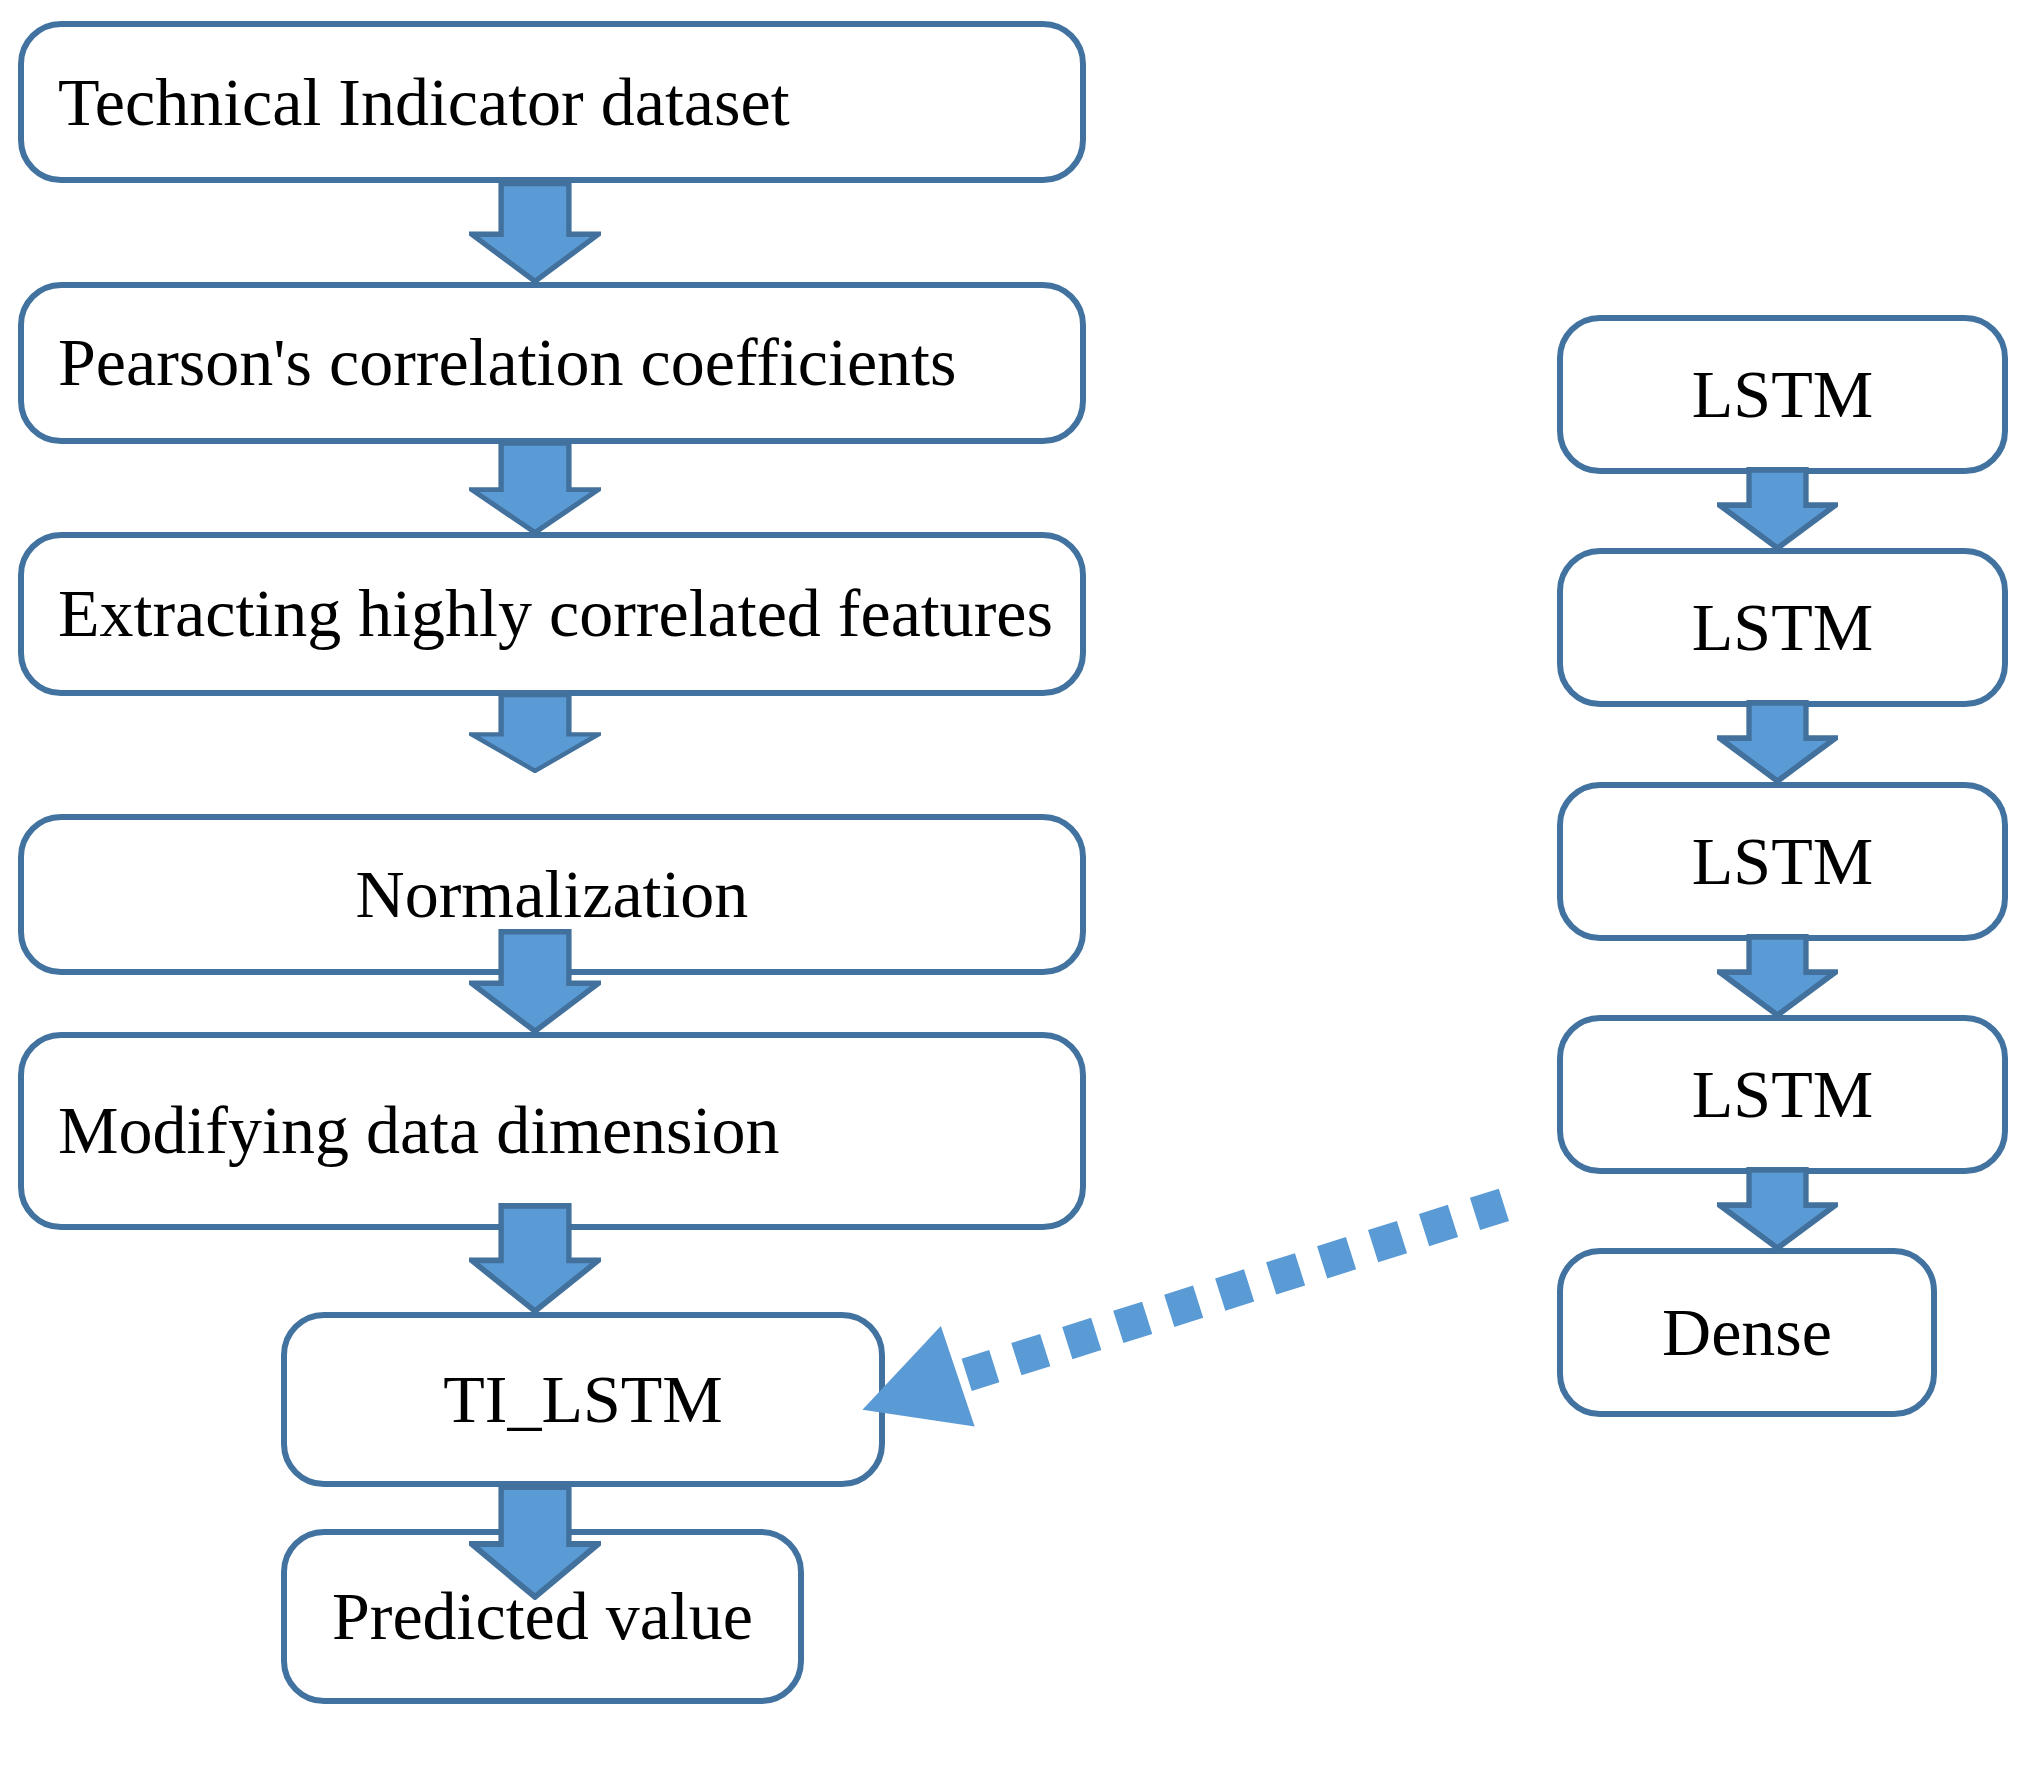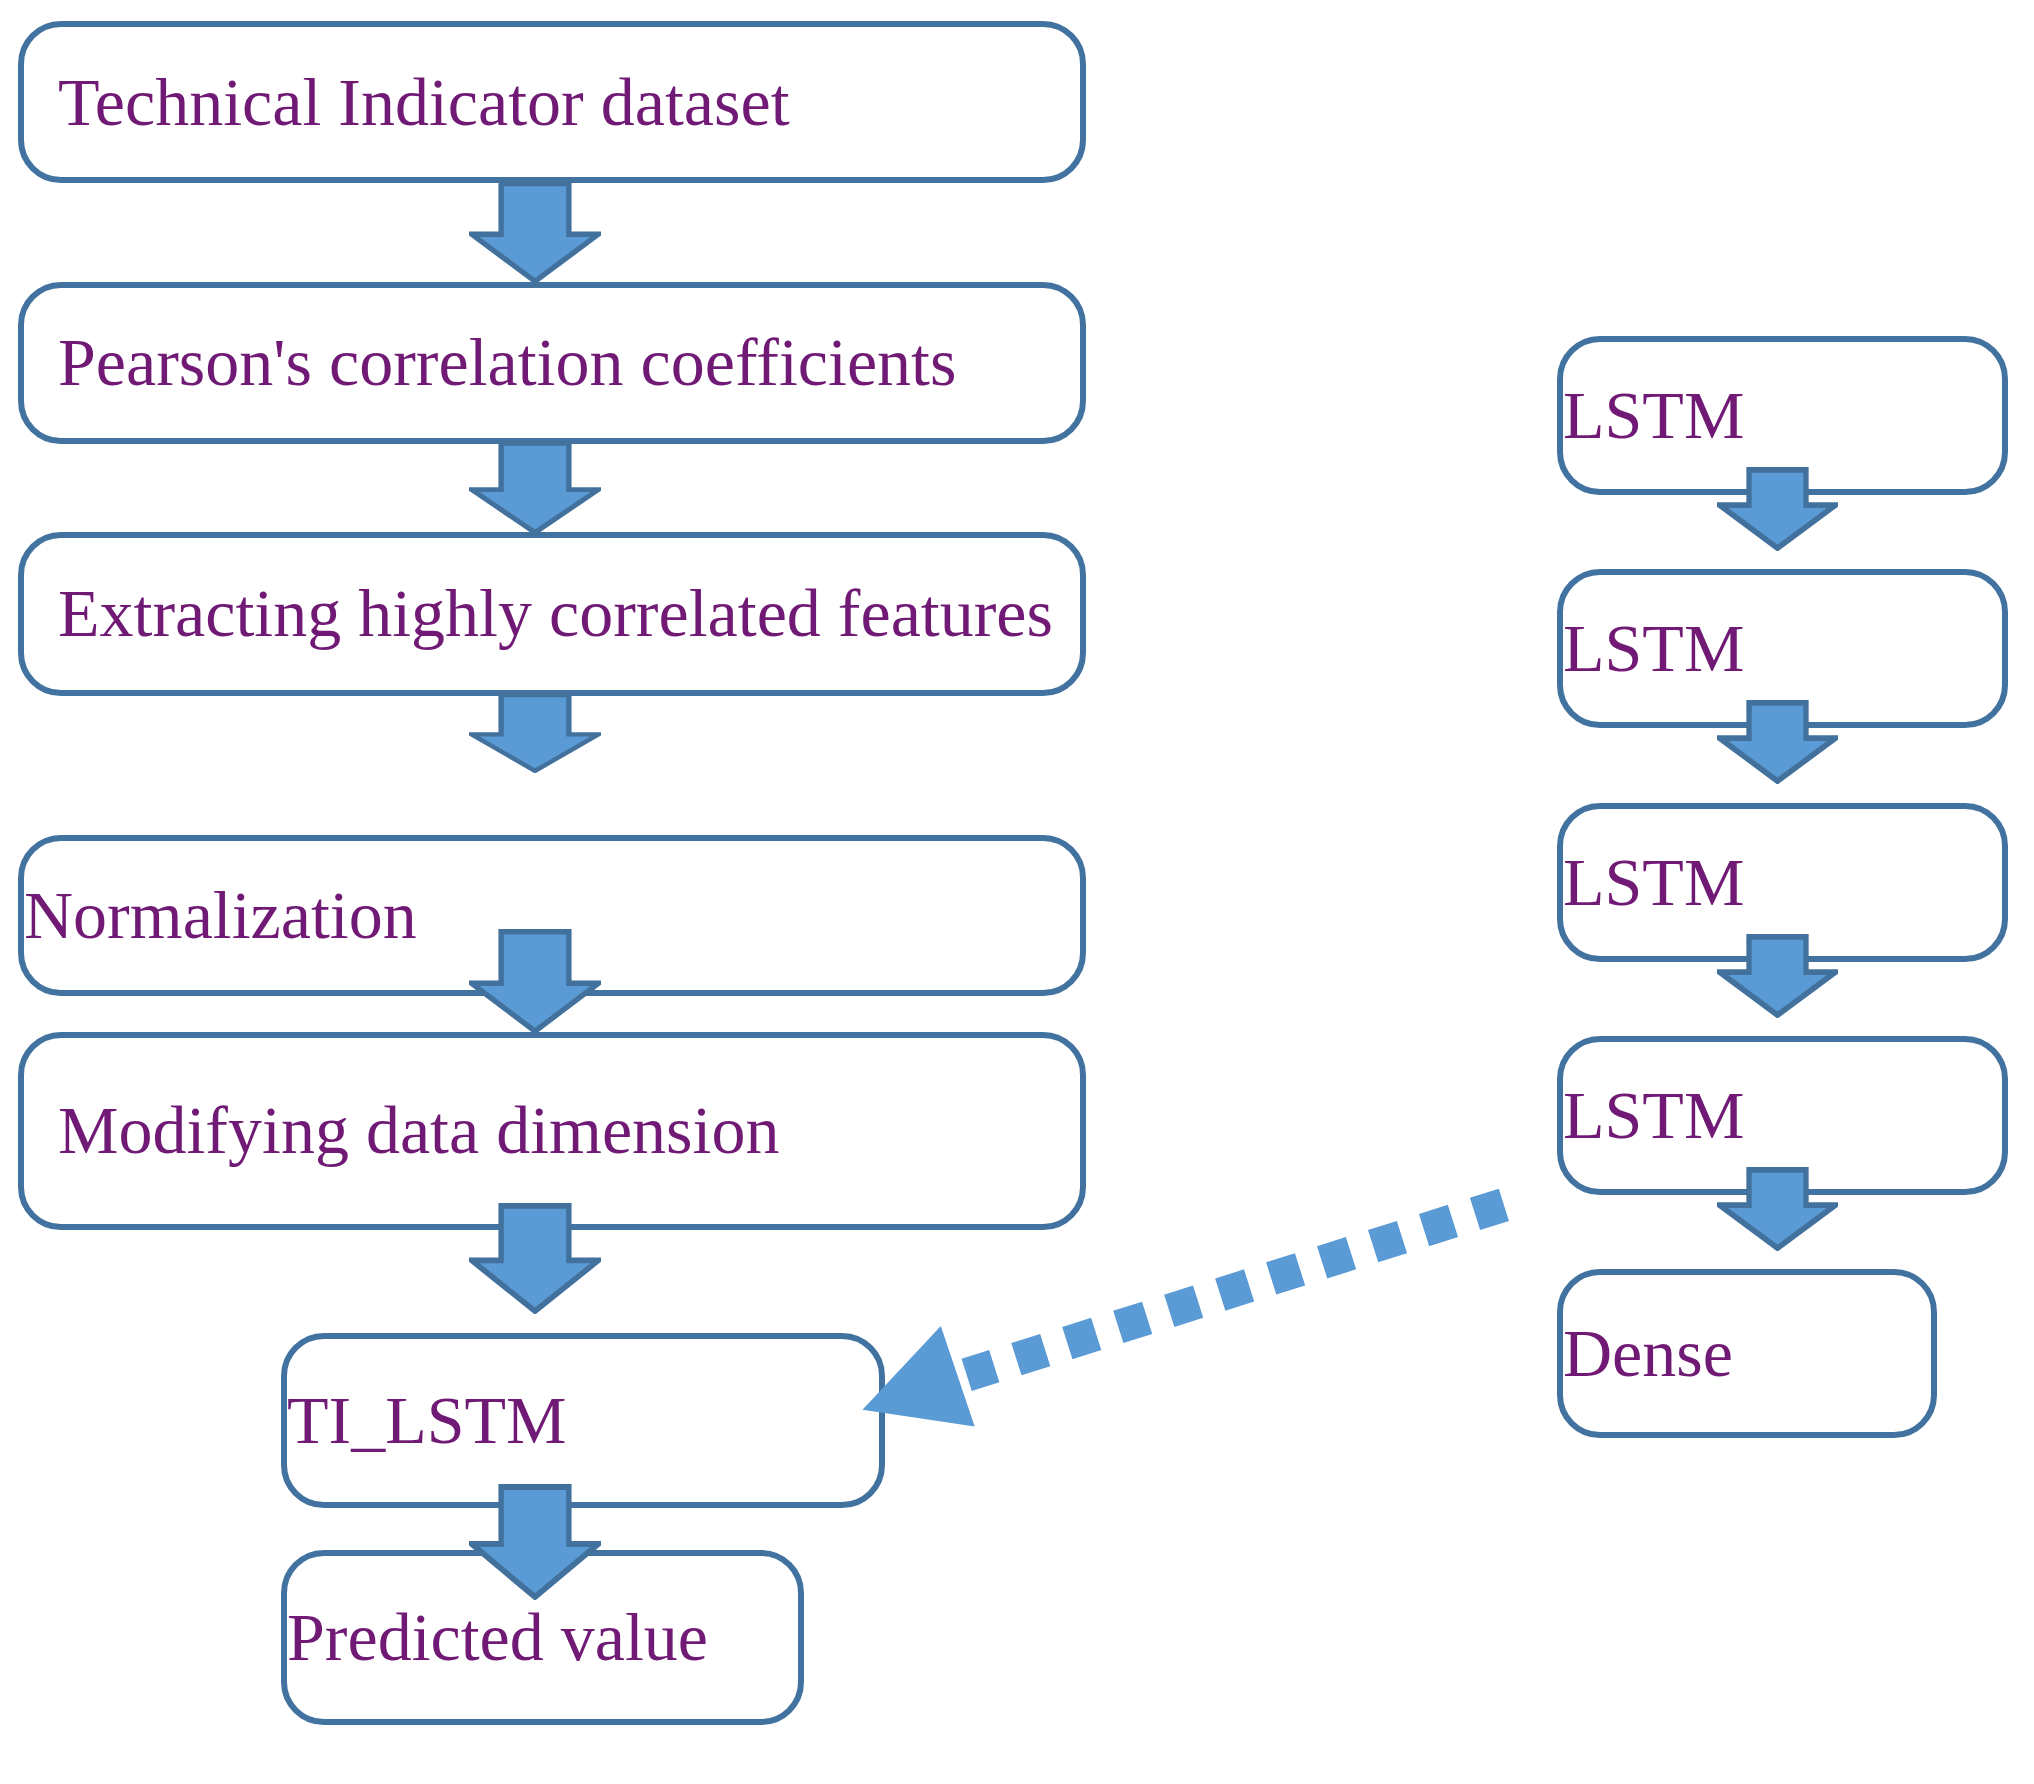--- a/index.html
+++ b/index.html
@@ -1,37 +1,37 @@
 <!DOCTYPE html>
 <html style="font-size:14.3px"><head>
 <meta charset="utf-8">
 <style>
   html,body{margin:0;padding:0;background:#ffffff;}
   .canvas{
     position:relative;
     width:2034px;height:1785px;
     background:#ffffff;
     font-family:"Liberation Serif","DejaVu Serif",serif;
-    color:#701a75;
+    color:#000000;
     overflow:hidden;
   }
   .box{
     position:absolute;
     box-sizing:border-box;
     background:#ffffff;
     border:6.2px solid #4273a0;
     border-radius:43px;
     display:flex;
     align-items:center;
     font-size:68px;
     line-height:1.05;
     white-space:nowrap;
   }
   .box.align-left{justify-content:flex-start;padding-left:34px;}
-  .box.align-center{text-align:center;margin-top:21px;}
+  .box.align-center{justify-content:center;text-align:center;}
   .block-arrow{position:absolute;display:block;}
   .block-arrow polygon{
     fill:#5b9bd5;
     stroke:#41719c;
     stroke-width:6;
     stroke-linejoin:miter;
   }
   .overlay{position:absolute;left:0;top:0;pointer-events:none;}
   .overlay line{stroke:#5b9bd5;}
   .overlay polygon{fill:#5b9bd5;}

